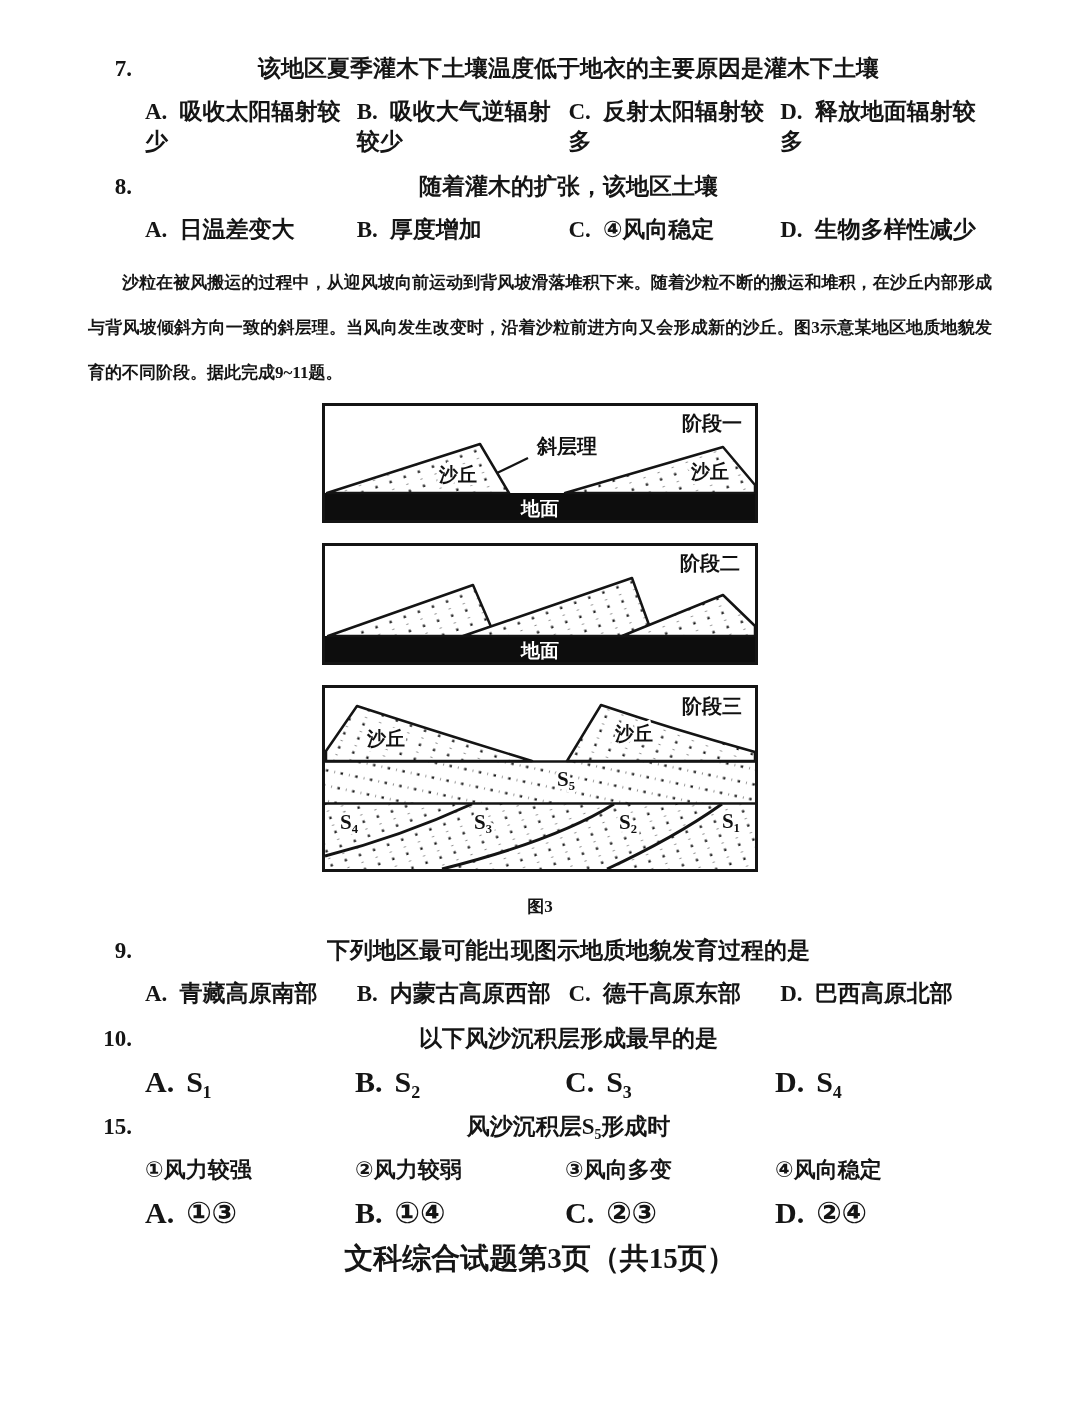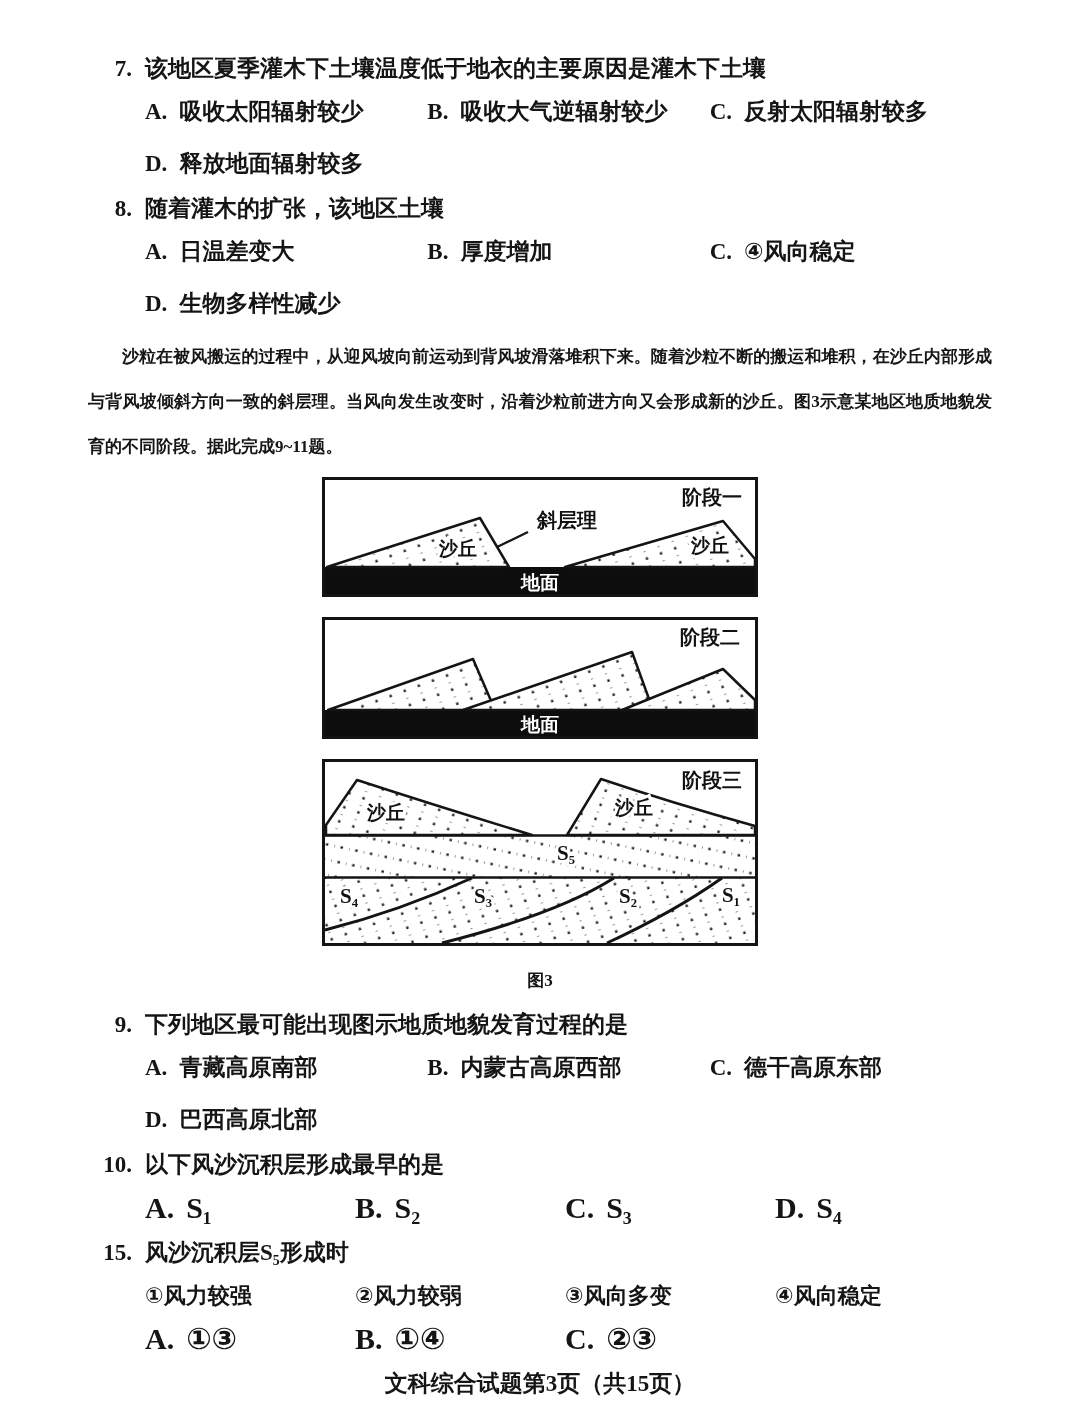--- a/index.html
+++ b/index.html
@@ -7,23 +7,23 @@
     width:1080px; height:1427px; overflow:hidden;
     background:#ffffff; color:#151515;
     font-family:"Liberation Serif","DejaVu Serif","DejaVu Sans",serif;
     font-weight:700;
   }
   .page { padding:54px 88px 0 88px; }
 
   
   .q-stem { display:flex; font-size:23px; line-height:30px; margin-bottom:13px; }
   .qnum  { flex:none; width:44px; text-align:right; margin-right:13px; }
-  .qtext { flex:1; }
+  .qtext { flex:1;text-align:center; }
   .q-body { margin-left:57px; }
-  .opts2 { display:grid; grid-template-columns:1fr 1fr 1fr; row-gap:22px;
+  .opts2 { display:grid; grid-template-columns:1fr 1fr 1fr 1fr; row-gap:13px;
            font-size:23px; line-height:30px; margin-bottom:15px; }
   .opts4 { display:grid; grid-template-columns:210px 210px 210px 1fr;
            font-size:30px; line-height:30px; margin-bottom:15px; }
   .subrow { display:grid; grid-template-columns:210px 210px 210px 1fr;
            font-size:22px; line-height:30px; margin-bottom:13px; }
   .opt-label { margin-right:12px; }
 
   
   .passage {
     font-size:17px; line-height:45px; text-align:justify;
@@ -32,21 +32,21 @@
 
   
   .figure { width:436px; margin:4px auto 0 auto; }
   .panel  { display:block; margin-bottom:20px; }
   .panel text { font-family:"Liberation Serif","DejaVu Serif","DejaVu Sans",serif;
                 font-weight:700; fill:#111; }
   .halo { paint-order:stroke; stroke:#ffffff; stroke-width:6px; }
   .fig-caption { text-align:center; font-size:17px; line-height:30px; margin:0 0 14px 0; }
 
   
-  .footer { text-align:center; font-size:23px; line-height:30px; margin-top:8px; }
+  .footer { text-align:center; font-size:29px; line-height:30px; margin-top:8px; }
 </style>
 </head>
 <body>
 
 <svg width="0" height="0" style="position:absolute" aria-hidden="true">
   <defs>
     <pattern id="patBackslash" width="15" height="15" patternUnits="userSpaceOnUse" patternTransform="rotate(-20)">
       <rect width="15" height="15" fill="#ffffff"></rect>
       <line x1="7.5" y1="-2" x2="7.5" y2="17" stroke="#141414" stroke-width="2.2" stroke-dasharray="2.5 6"></line>
     </pattern>
@@ -174,18 +174,19 @@
     <div class="q-body subrow">
       <div>①风力较强</div>
       <div>②风力较弱</div>
       <div>③风向多变</div>
       <div>④风向稳定</div>
     </div>
     <div class="q-body opts4">
       <div><span class="opt-label">A.</span><span>①③</span></div>
       <div><span class="opt-label">B.</span><span>①④</span></div>
       <div><span class="opt-label">C.</span><span>②③</span></div>
+      <div><span class="opt-label">D.</span><span>②④</span></div>
     </div>
   </div>
 
   <div class="footer">文科综合试题第3页（共15页）</div>
 
 </div>
 
 </body></html>

